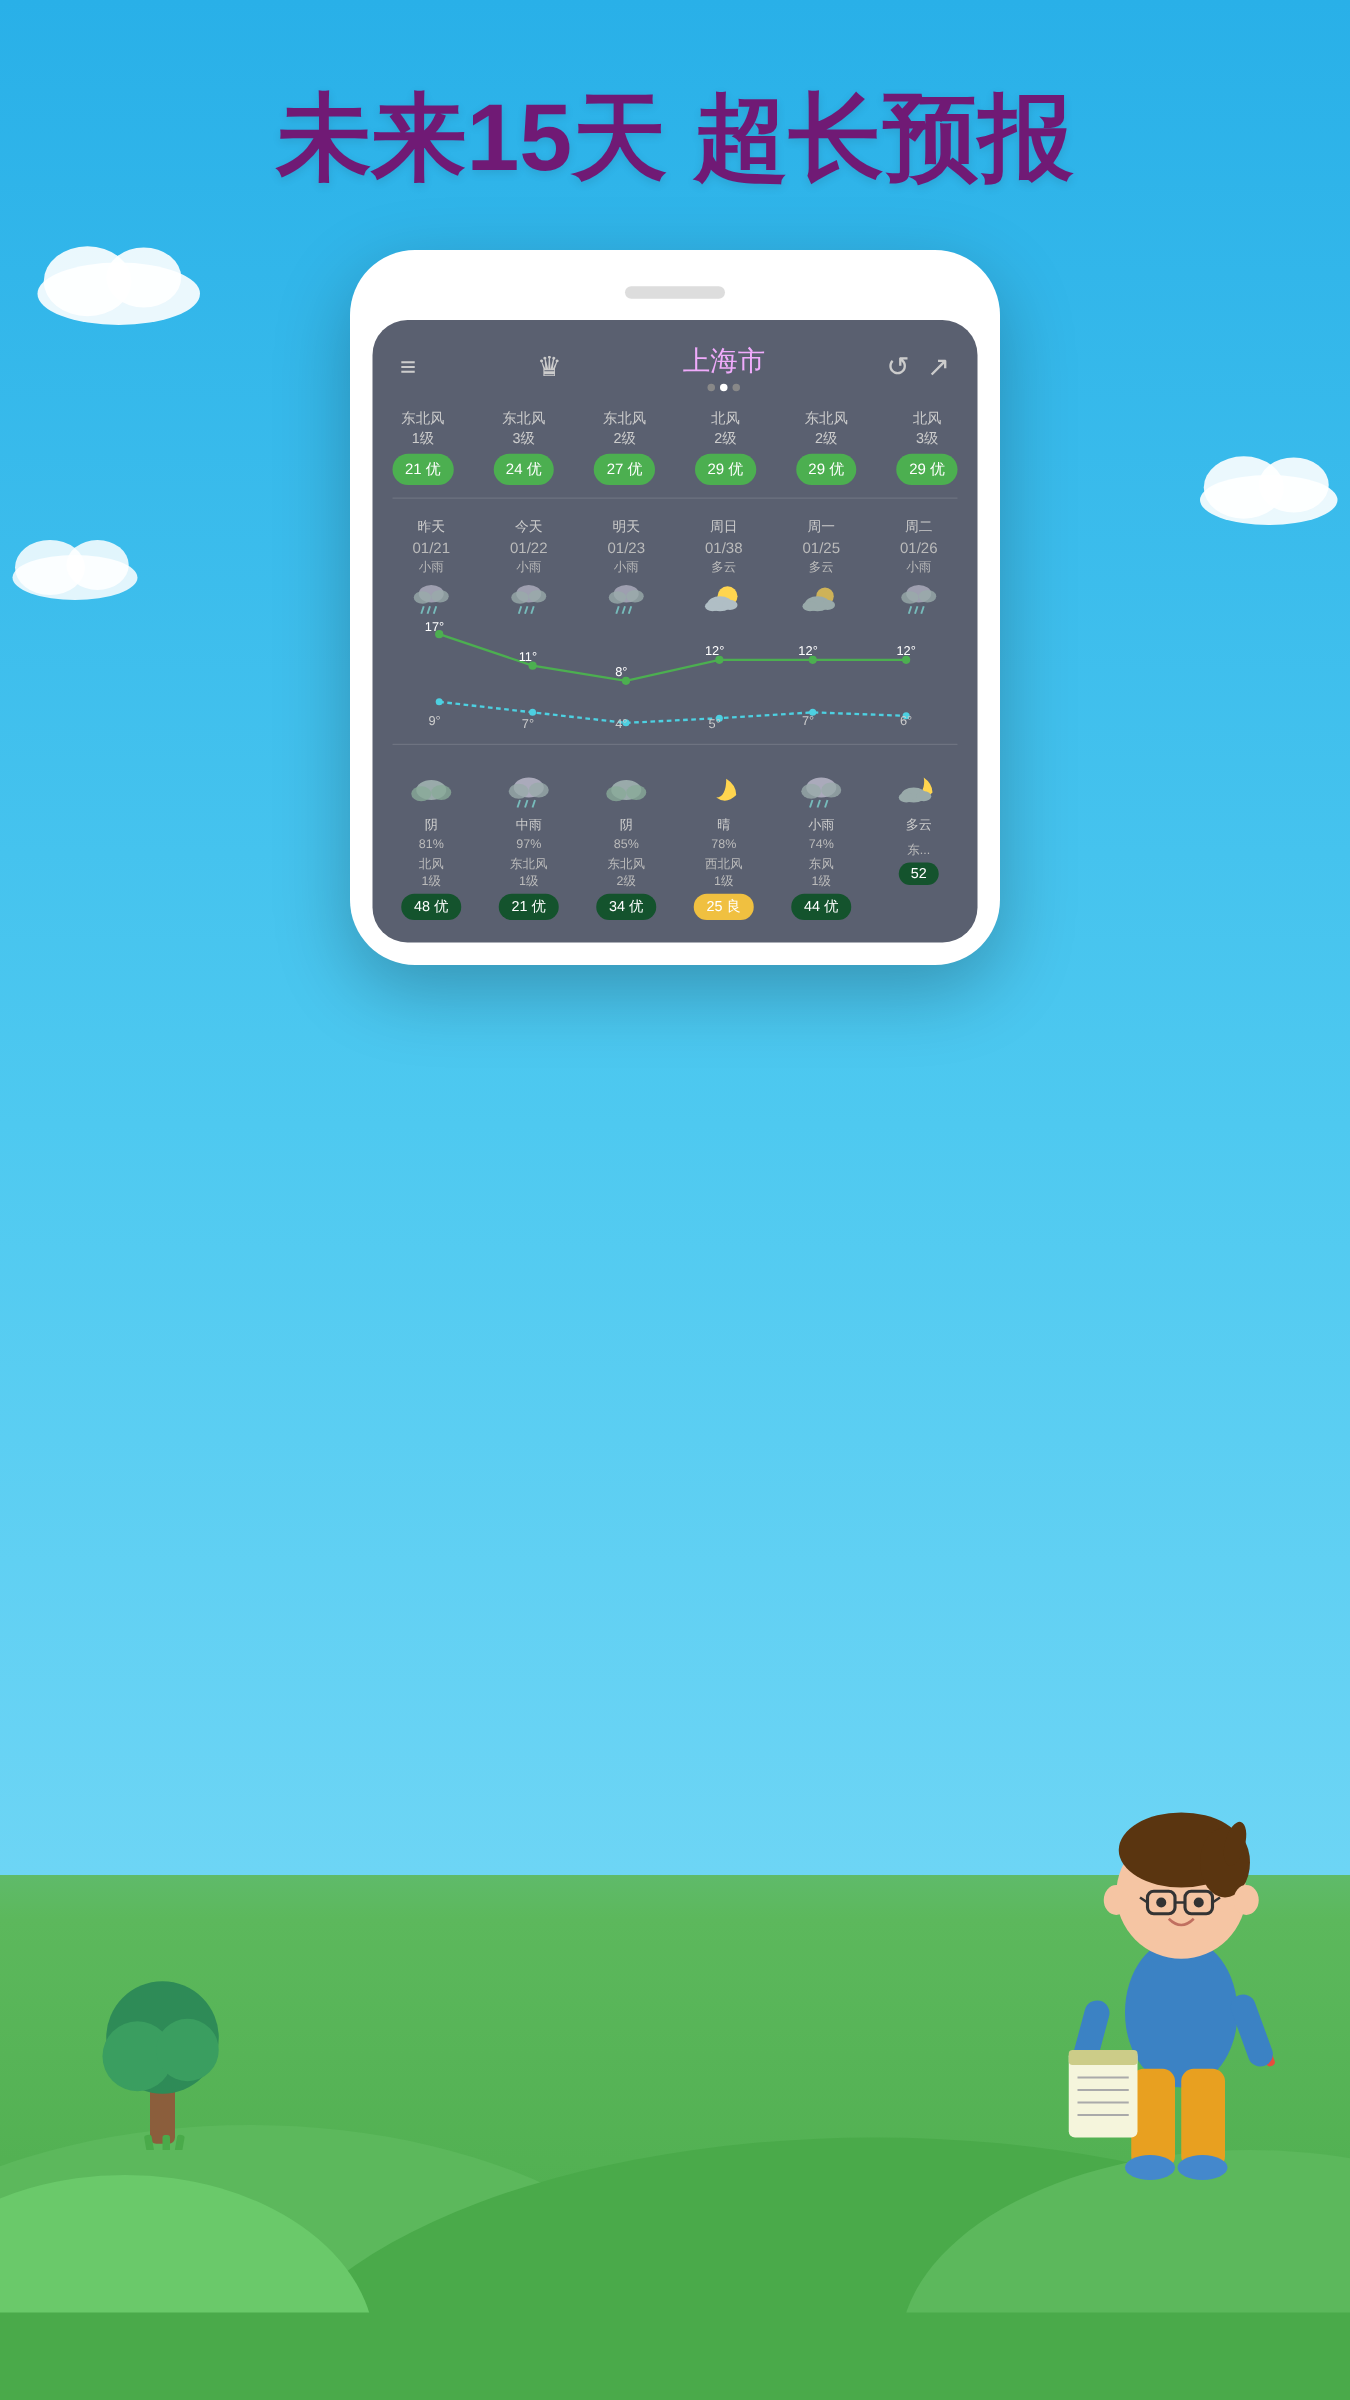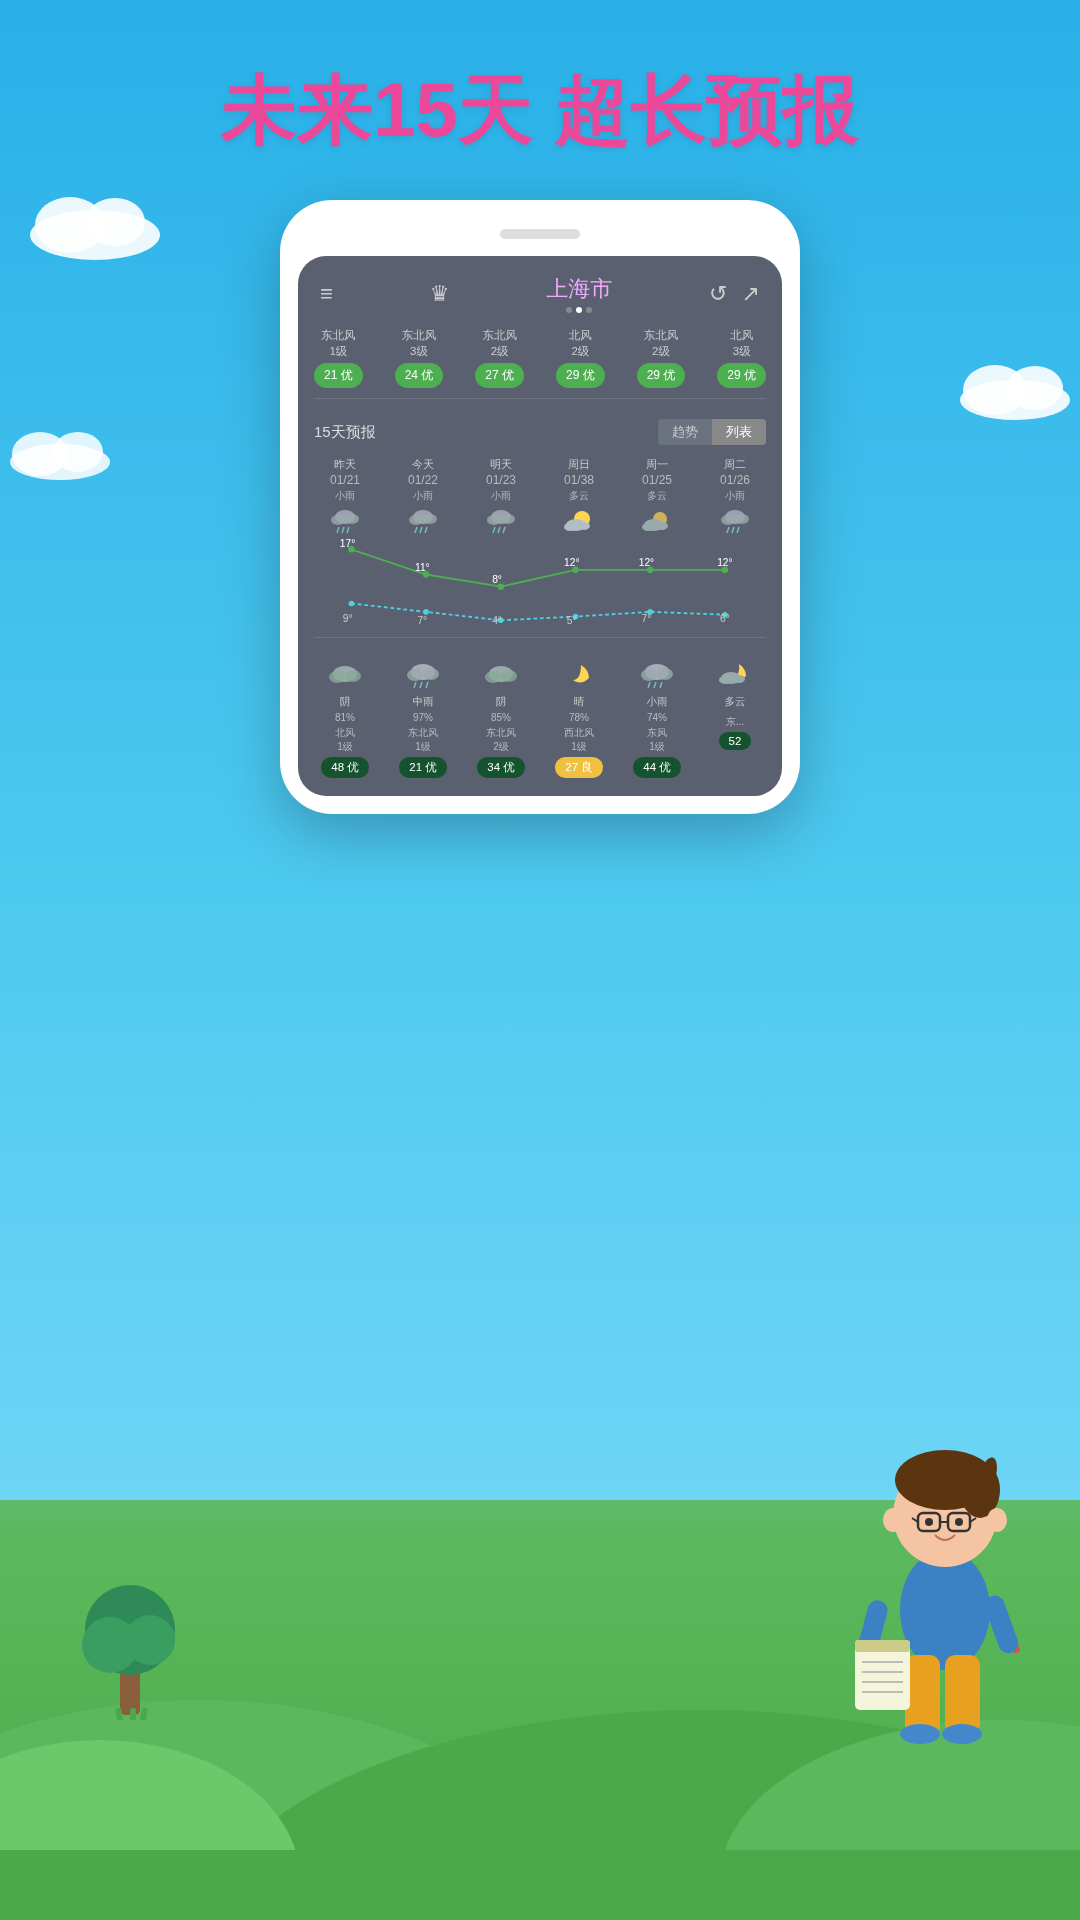--- a/index.html
+++ b/index.html
@@ -20,21 +20,21 @@
       background: linear-gradient(180deg, #29b0e8 0%, #4ec9f0 60%, #6dd5f5 100%);
     }
 
     
     .hero-title {
       position: absolute;
       top: 60px;
       left: 0;
       right: 0;
       text-align: center;
-      color: #ec4899;
+      color: #701a75;
       font-size: 76px;
       font-weight: bold;
       text-shadow: 0 2px 8px rgba(0,0,0,0.1);
       z-index: 10;
     }
 
     
     .phone-wrapper {
       position: absolute;
       top: 200px;
@@ -385,27 +385,20 @@
           </div>
           <div class="wq-col">
             <div class="wind-text">北风<br>3级</div>
             <div class="quality-badge">29 优</div>
           </div>
         </div>
       </div>
 
       <div class="divider"></div>
 
-      <div class="forecast-header">
-        <span class="forecast-title">15天预报</span>
-        <div class="forecast-tabs">
-          <div class="forecast-tab">趋势</div>
-          <div class="forecast-tab">列表</div>
-        </div>
-      </div>
 
       <div class="forecast-days">
 
         <div class="day-col">
           <div class="day-label">昨天</div>
           <div class="day-date">01/21</div>
           <div class="day-condition">小雨</div>
           <div class="weather-icon-area">
             <svg width="34" height="28" viewBox="0 0 34 28">
               <ellipse cx="17" cy="10" rx="10" ry="7" fill="#aab" opacity="0.85"></ellipse>
@@ -583,21 +576,21 @@
 
         <div class="bw-col">
           <div class="bw-icon-area">
             <svg width="36" height="30" viewBox="0 0 36 30">
               <path d="M20 5 Q28 10 28 18 Q20 26 12 20 Q16 20 18 16 Q20 12 20 5Z" fill="#ffd54f"></path>
             </svg>
           </div>
           <div class="bw-condition">晴</div>
           <div class="bw-humidity">78%</div>
           <div class="bw-wind">西北风<br>1级</div>
-          <div class="bw-badge yellow">27 良</div>
+          <div class="bw-badge yellow">25 良</div>
         </div>
 
         <div class="bw-col">
           <div class="bw-icon-area">
             <svg width="36" height="30" viewBox="0 0 36 30">
               <ellipse cx="18" cy="12" rx="12" ry="8" fill="#aab"></ellipse>
               <ellipse cx="10" cy="15" rx="8" ry="6" fill="#9aa" opacity="0.8"></ellipse>
               <ellipse cx="26" cy="14" rx="8" ry="6" fill="#9aa" opacity="0.8"></ellipse>
               <line x1="11" y1="22" x2="9" y2="28" stroke="#7bb" stroke-width="1.5"></line>
               <line x1="17" y1="22" x2="15" y2="28" stroke="#7bb" stroke-width="1.5"></line>

